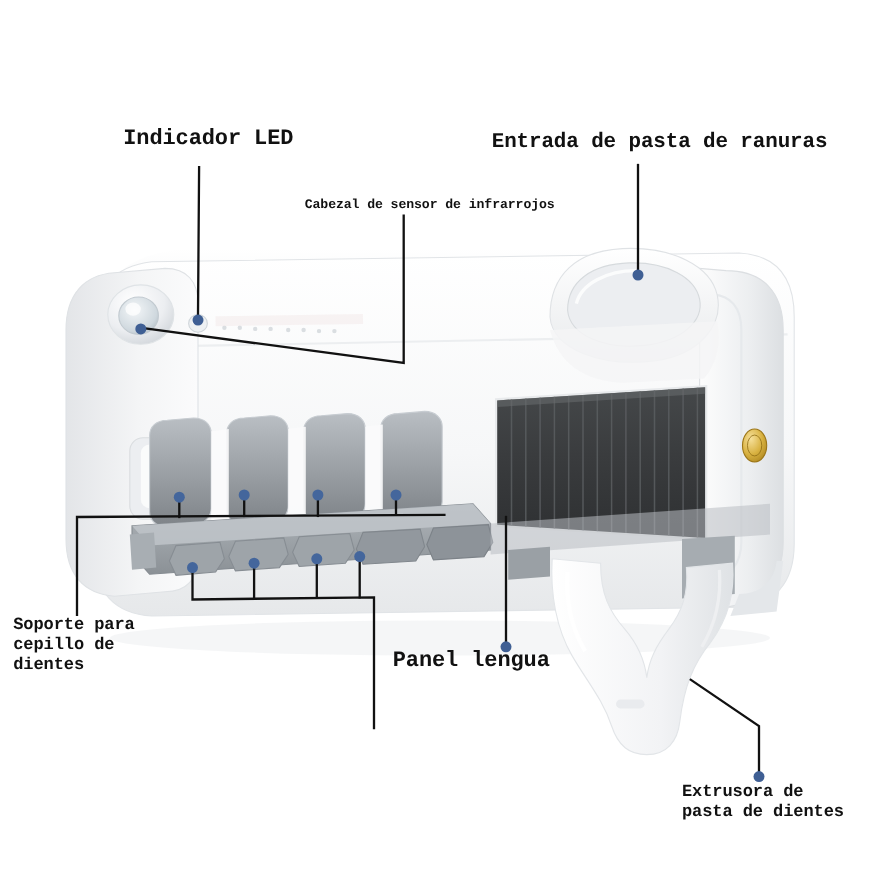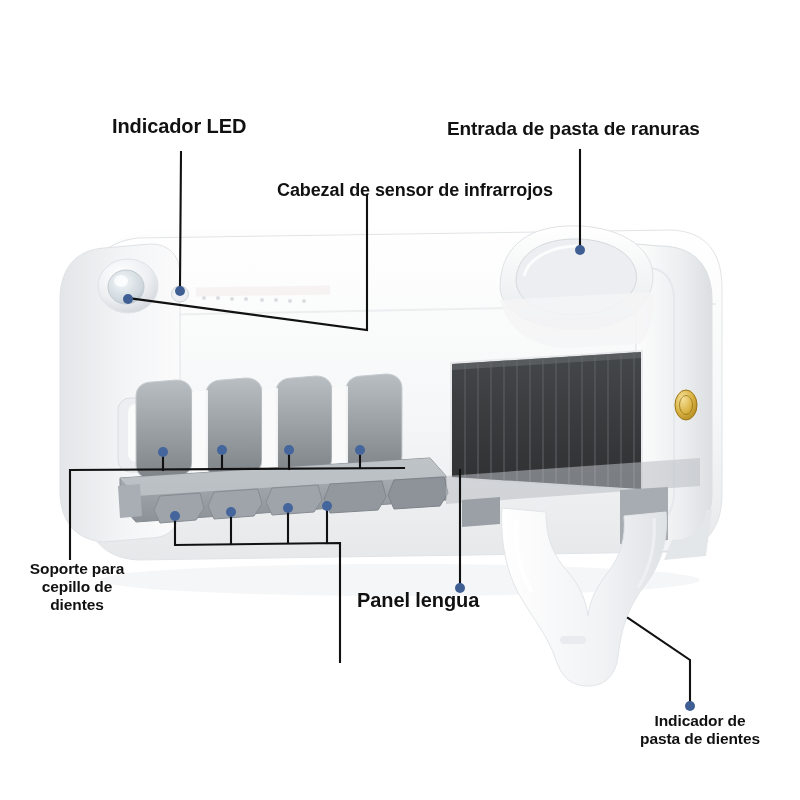--- a/index.html
+++ b/index.html
@@ -10,35 +10,36 @@
   }
   body {
     font-family: "Liberation Sans", sans-serif;
   }
   #stage {
     position: relative;
     width: 800px;
     height: 800px;
     background: #ffffff;
     overflow: hidden;
+    font-family: Liberation Mono, monospace;
   }
   
   .label {
     position: absolute;
     color: #111111;
     font-weight: bold;
     line-height: 1.16;
     white-space: pre-line;
     letter-spacing: -0.1px;
   }
   .label.big   { font-size: 20px; }
   .label.mid   { font-size: 19px; }
-  .label.small { font-size: 18px; }
+  .label.small { font-size: 12px; }
   .label.med   { font-size: 15.5px; }
-  .label.ctr   { text-align: center; }
+  .label.ctr   { text-align: left; }
   .label.lft   { text-align: left; }
 
   
   #art, #leaders {
     position: absolute;
     left: 0; top: 0;
     width: 800px;
     height: 800px;
   }
   #leaders { pointer-events: none; }
@@ -276,16 +277,16 @@
 
   <div class="label mid lft" style="left:447px; top:118px;">Entrada de pasta de ranuras</div>
 
   <div class="label med ctr" style="left:12px; top:560px; width:130px;">Soporte para
 cepillo de
 dientes</div>
 
   <div class="label big lft" style="left:357px; top:589px;">Panel lengua</div>
 
 
-  <div class="label med ctr" style="left:620px; top:712px; width:160px;">Indicador de
+  <div class="label med ctr" style="left:620px; top:712px; width:160px;">Extrusora de
 pasta de dientes</div>
 
 </div>
 
 </body></html>

